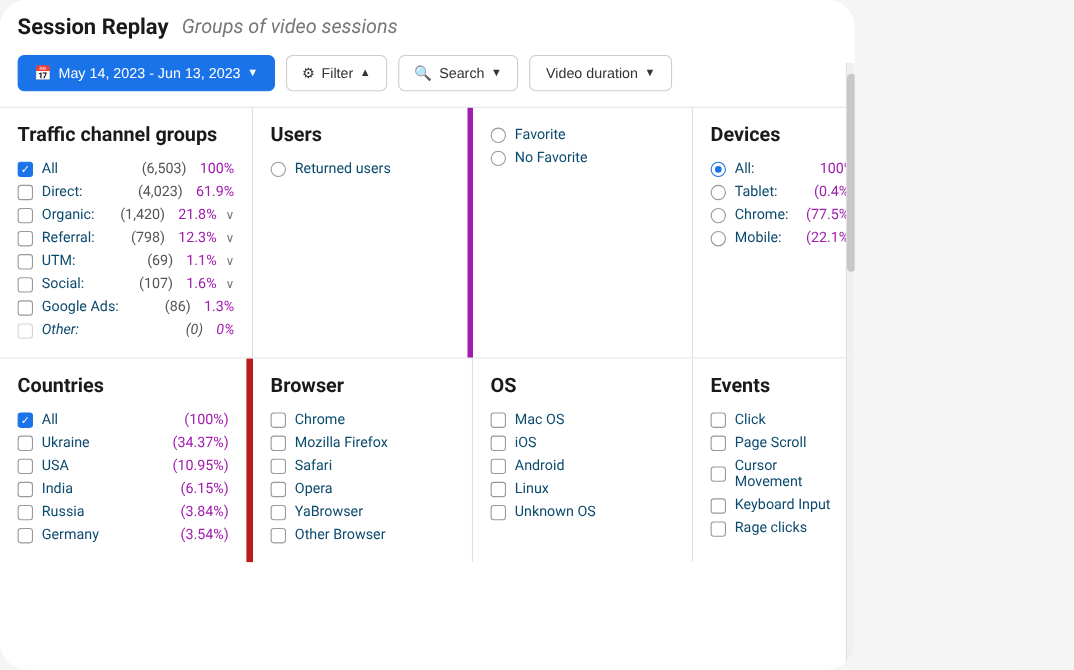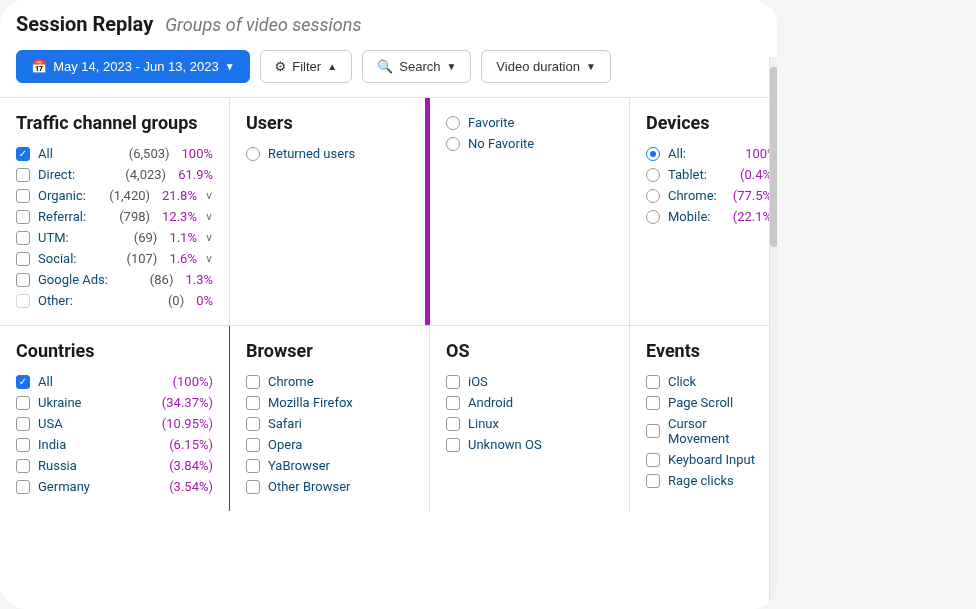--- a/index.html
+++ b/index.html
@@ -17,21 +17,21 @@
     .filter-item .count { color: #555; margin-right: 4px; }
     .filter-item .pct { color: #a21caf; }
 
     .checkbox { width: 14px; height: 14px; border: 1.5px solid #999; border-radius: 3px; display: inline-flex; align-items: center; justify-content: center; flex-shrink: 0; background: #fff; }
     .checkbox.checked { background: #1a73e8; border-color: #1a73e8; color: #fff; font-size: 10px; }
     .radio { width: 14px; height: 14px; border: 1.5px solid #999; border-radius: 50%; display: inline-flex; align-items: center; justify-content: center; flex-shrink: 0; background: #fff; }
     .radio.checked { border-color: #1a73e8; }
     .radio.checked::after { content: ''; width: 6px; height: 6px; background: #1a73e8; border-radius: 50%; }
 
     .expand-icon { font-size: 11px; color: #777; cursor: pointer; }
-    .grayed { color: #aaa; }
+    .grayed { color: #aaa; font-style: italic; }
 
     .page-wrap { position: relative; width: 777px; min-height: 609px; background: #fff; overflow: hidden; border-radius: 25px; }
     .top-bar { background: #fff; padding: 12px 16px 0; border-bottom: 1px solid #e0e0e0; }
   </style>
 </head>
 <body>
 
 <div class="page-wrap">
 
   <div class="top-bar">
@@ -163,21 +163,21 @@
         <div class="radio"></div>
         <span class="label">Mobile:</span>
         <span style="flex:1"></span>
         <span class="pct">(22.1%)</span>
       </div>
     </div>
   </div>
 
   <div style="display:grid; grid-template-columns:230px 200px 200px 1fr; background:#fff;">
 
-    <div style="padding:14px 16px; border-right:1px solid #b91c1c;">
+    <div style="padding:14px 16px; border-right:6px solid #b91c1c;">
       <div class="section-title">Countries</div>
       <div class="filter-item">
         <div class="checkbox checked">✓</div>
         <span class="label">All</span>
         <span style="flex:1"></span>
         <span class="pct">(100%)</span>
       </div>
       <div class="filter-item">
         <div class="checkbox"></div>
         <span class="label">Ukraine</span>
@@ -235,20 +235,24 @@
       <div class="filter-item">
         <div class="checkbox"></div>
         <span class="label">Other Browser</span>
       </div>
     </div>
 
     <div style="padding:14px 16px; border-right:1px solid #e0e0e0;">
       <div class="section-title">OS</div>
       <div class="filter-item">
         <div class="checkbox"></div>
+        <span class="label">Mac OS</span>
+      </div>
+      <div class="filter-item">
+        <div class="checkbox"></div>
         <span class="label">iOS</span>
       </div>
       <div class="filter-item">
         <div class="checkbox"></div>
         <span class="label">Android</span>
       </div>
       <div class="filter-item">
         <div class="checkbox"></div>
         <span class="label">Linux</span>
       </div>

